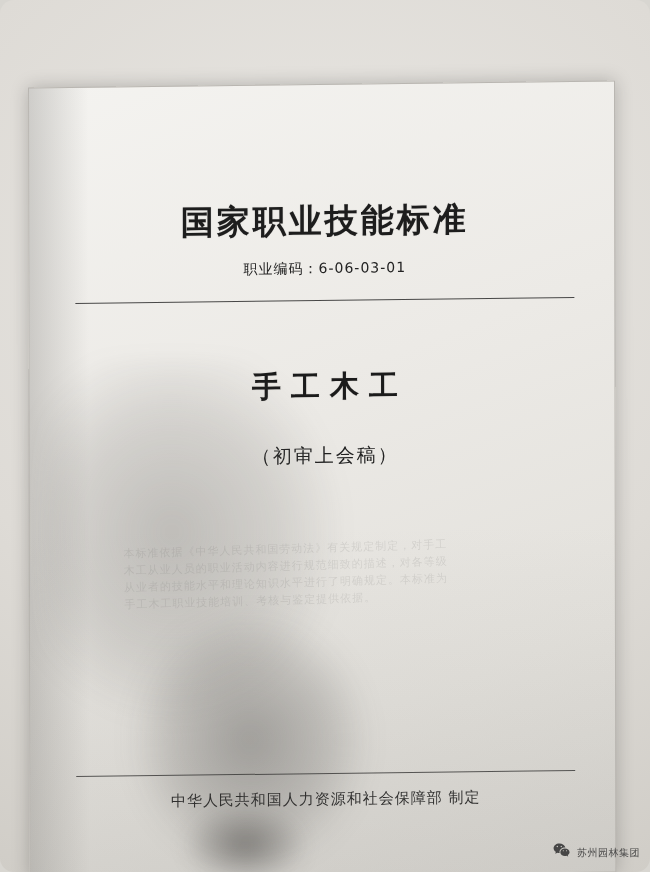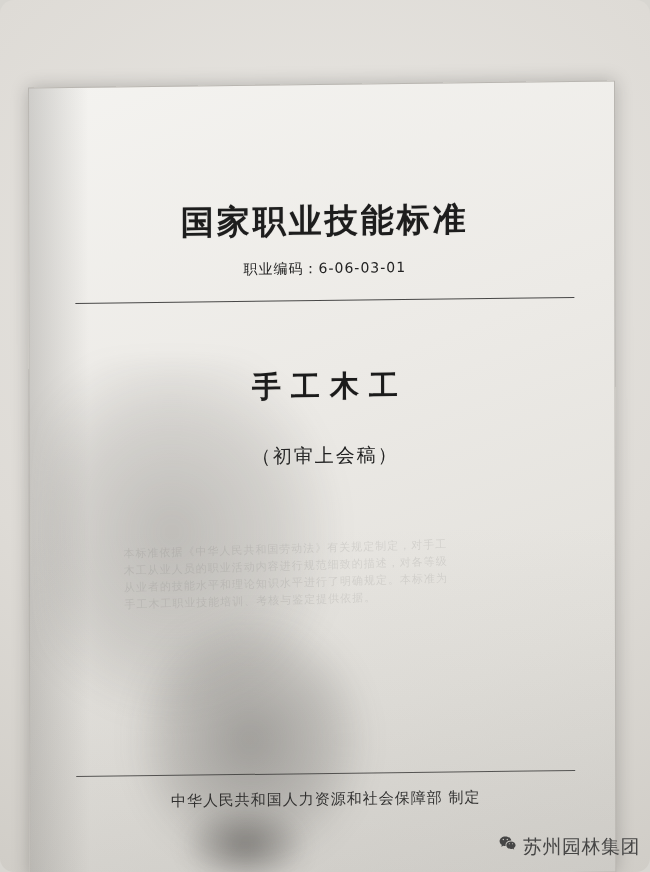--- a/index.html
+++ b/index.html
@@ -177,24 +177,24 @@
     letter-spacing: 1px;
     color: #1e1e1e;
   }
 
   
   #watermark {
     position: absolute;
     right: 10px;
     bottom: 12px;
     display: flex;
-    align-items: flex-start;
+    align-items: flex-end;
     gap: 6px;
     color: #3b3b3b;
-    font-size: 19px;
+    font-size: 10px;
     letter-spacing: 0.5px;
     opacity: 0.92;
     font-family: "DejaVu Sans", sans-serif;
   }
   #wechat-icon {
     width: 19px;
     height: 19px;
     display: block;
   }
 </style>

